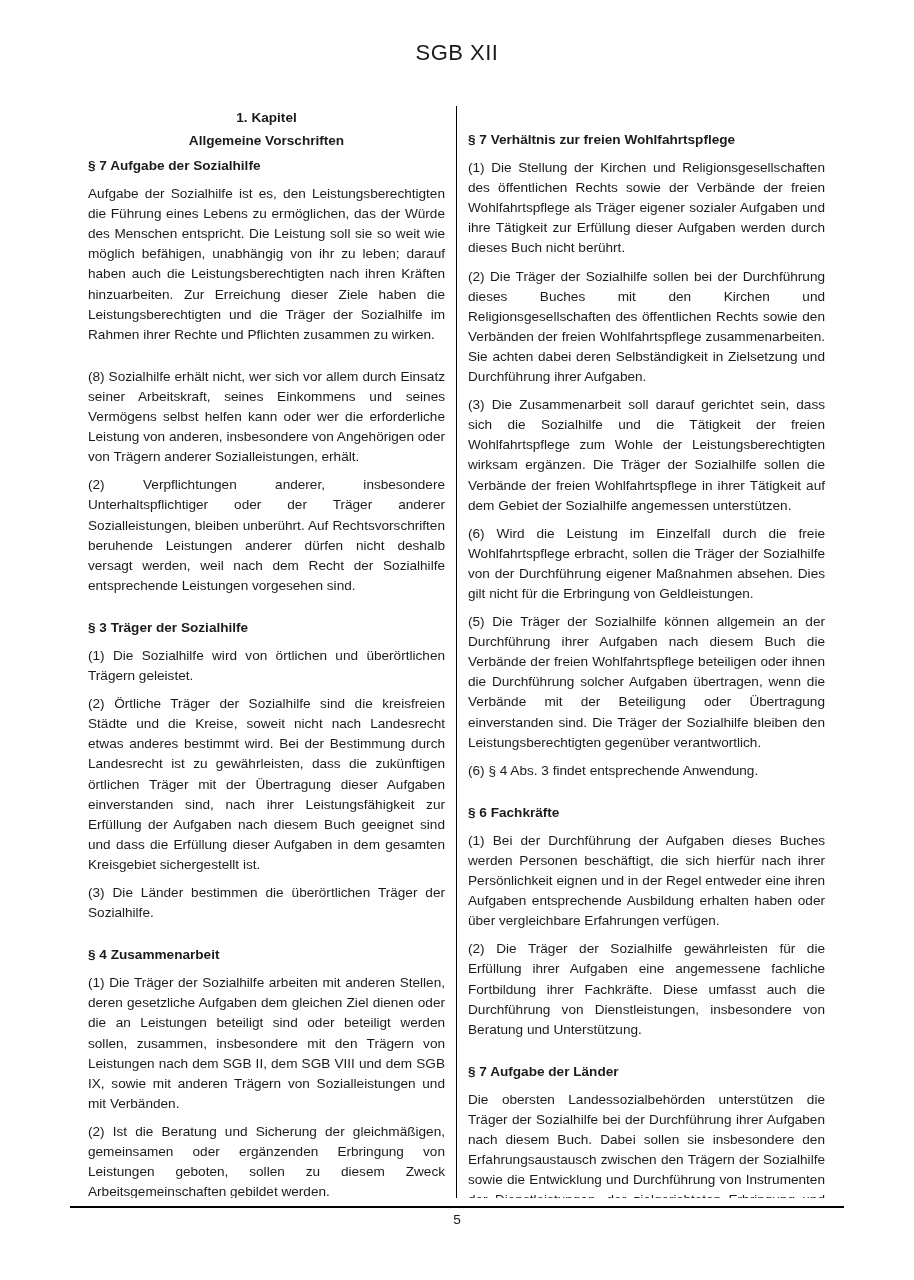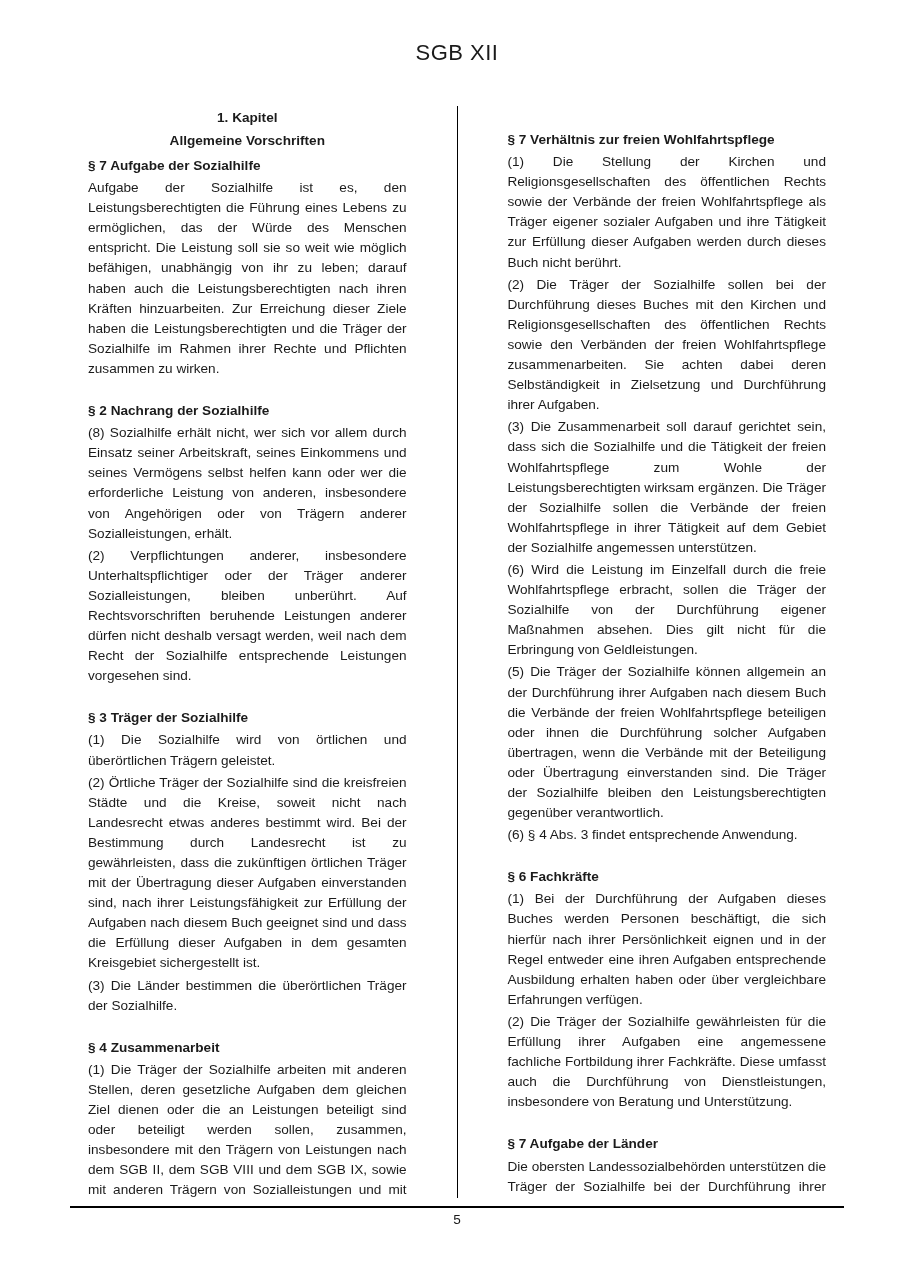--- a/index.html
+++ b/index.html
@@ -13,21 +13,21 @@
 
   .doc-header {
     position:absolute; top:40px; left:0; width:100%;
     text-align:center; font-size:22px; font-weight:400; letter-spacing:0.5px;
     color:#1b1b1b;
   }
 
   .columns {
     position:absolute; top:106px; left:88px; width:738px;
     display:flex; align-items:stretch;
-    max-height:1092px; overflow:hidden;gap:39px;
+    max-height:1092px; overflow:hidden;
   }
   .col { width:357px; }
   .divider { width:1px; background:#000; margin:0 11px; }
 
   .chapter-line {
     text-align:center; font-weight:bold;
     font-size:13.6px; line-height:23px;
   }
 
   .section { margin-top:22px; }
@@ -36,21 +36,21 @@
   #col-right .section:first-of-type { margin-top:0; }
 
   .section-heading {
     font-weight:bold; font-size:13.6px; line-height:20.1px;
     margin-bottom:2px;
   }
   .para {
     font-size:13.6px; line-height:20.1px;
     text-align:justify; text-justify:inter-word;
     hyphens:auto; -webkit-hyphens:auto;
-    margin-top:2px;
+    margin-top:8px;
   }
 
   .footer-rule {
     position:absolute; top:1206px; left:70px; width:774px; height:2px;
     background:#000;
   }
   .page-number {
     position:absolute; top:1212px; left:0; width:100%;
     text-align:center; font-size:13.6px;
   }
@@ -68,21 +68,20 @@
       <div class="chapter">
         <div class="chapter-line">1. Kapitel</div>
         <div class="chapter-line">Allgemeine Vorschriften</div>
       </div>
 
     <section class="section">
           <div class="section-heading">§ 7 Aufgabe der Sozialhilfe</div>
           <p class="para" lang="de">Aufgabe der Sozialhilfe ist es, den Leistungsberechtigten die Führung eines Lebens zu ermöglichen, das der Würde des Menschen entspricht. Die Leistung soll sie so weit wie möglich befähigen, unabhängig von ihr zu leben; darauf haben auch die Leistungsberechtigten nach ihren Kräften hinzuarbeiten. Zur Erreichung dieser Ziele haben die Leistungsberechtigten und die Träger der Sozialhilfe im Rahmen ihrer Rechte und Pflichten zusammen zu wirken.</p>
         </section>
         <section class="section">
-          <div class="section-heading">§ 2 Nachrang der Sozialhilfe</div>
           <p class="para" lang="de">(8) Sozialhilfe erhält nicht, wer sich vor allem durch Einsatz seiner Arbeitskraft, seines Einkommens und seines Vermögens selbst helfen kann oder wer die erforderliche Leistung von anderen, insbesondere von Angehörigen oder von Trägern anderer Sozialleistungen, erhält.</p>
           <p class="para" lang="de">(2) Verpflichtungen anderer, insbesondere Unterhaltspflichtiger oder der Träger anderer Sozialleistungen, bleiben unberührt. Auf Rechtsvorschriften beruhende Leistungen anderer dürfen nicht deshalb versagt werden, weil nach dem Recht der Sozialhilfe entsprechende Leistungen vorgesehen sind.</p>
         </section>
         <section class="section">
           <div class="section-heading">§ 3 Träger der Sozialhilfe</div>
           <p class="para" lang="de">(1) Die Sozialhilfe wird von örtlichen und überörtlichen Trägern geleistet.</p>
           <p class="para" lang="de">(2) Örtliche Träger der Sozialhilfe sind die kreisfreien Städte und die Kreise, soweit nicht nach Landesrecht etwas anderes bestimmt wird. Bei der Bestimmung durch Landesrecht ist zu gewährleisten, dass die zukünftigen örtlichen Träger mit der Übertragung dieser Aufgaben einverstanden sind, nach ihrer Leistungsfähigkeit zur Erfüllung der Aufgaben nach diesem Buch geeignet sind und dass die Erfüllung dieser Aufgaben in dem gesamten Kreisgebiet sichergestellt ist.</p>
           <p class="para" lang="de">(3) Die Länder bestimmen die überörtlichen Träger der Sozialhilfe.</p>
         </section>
         <section class="section">

